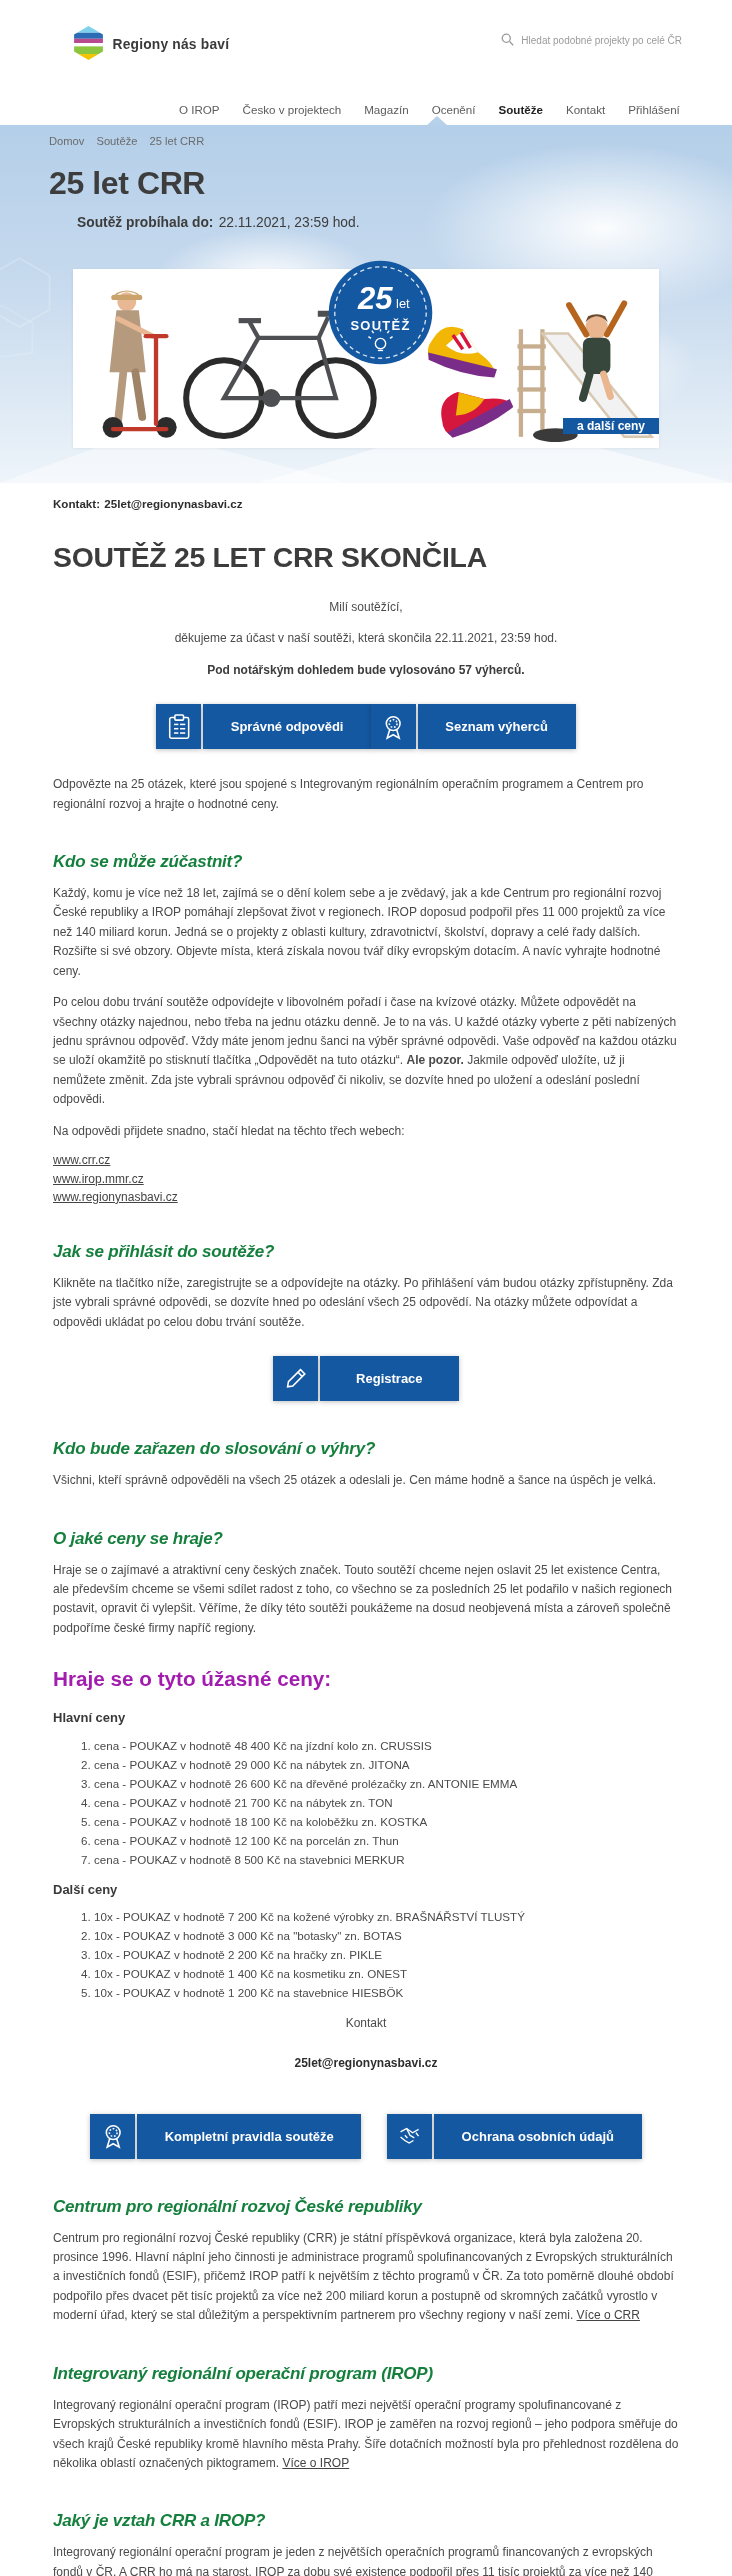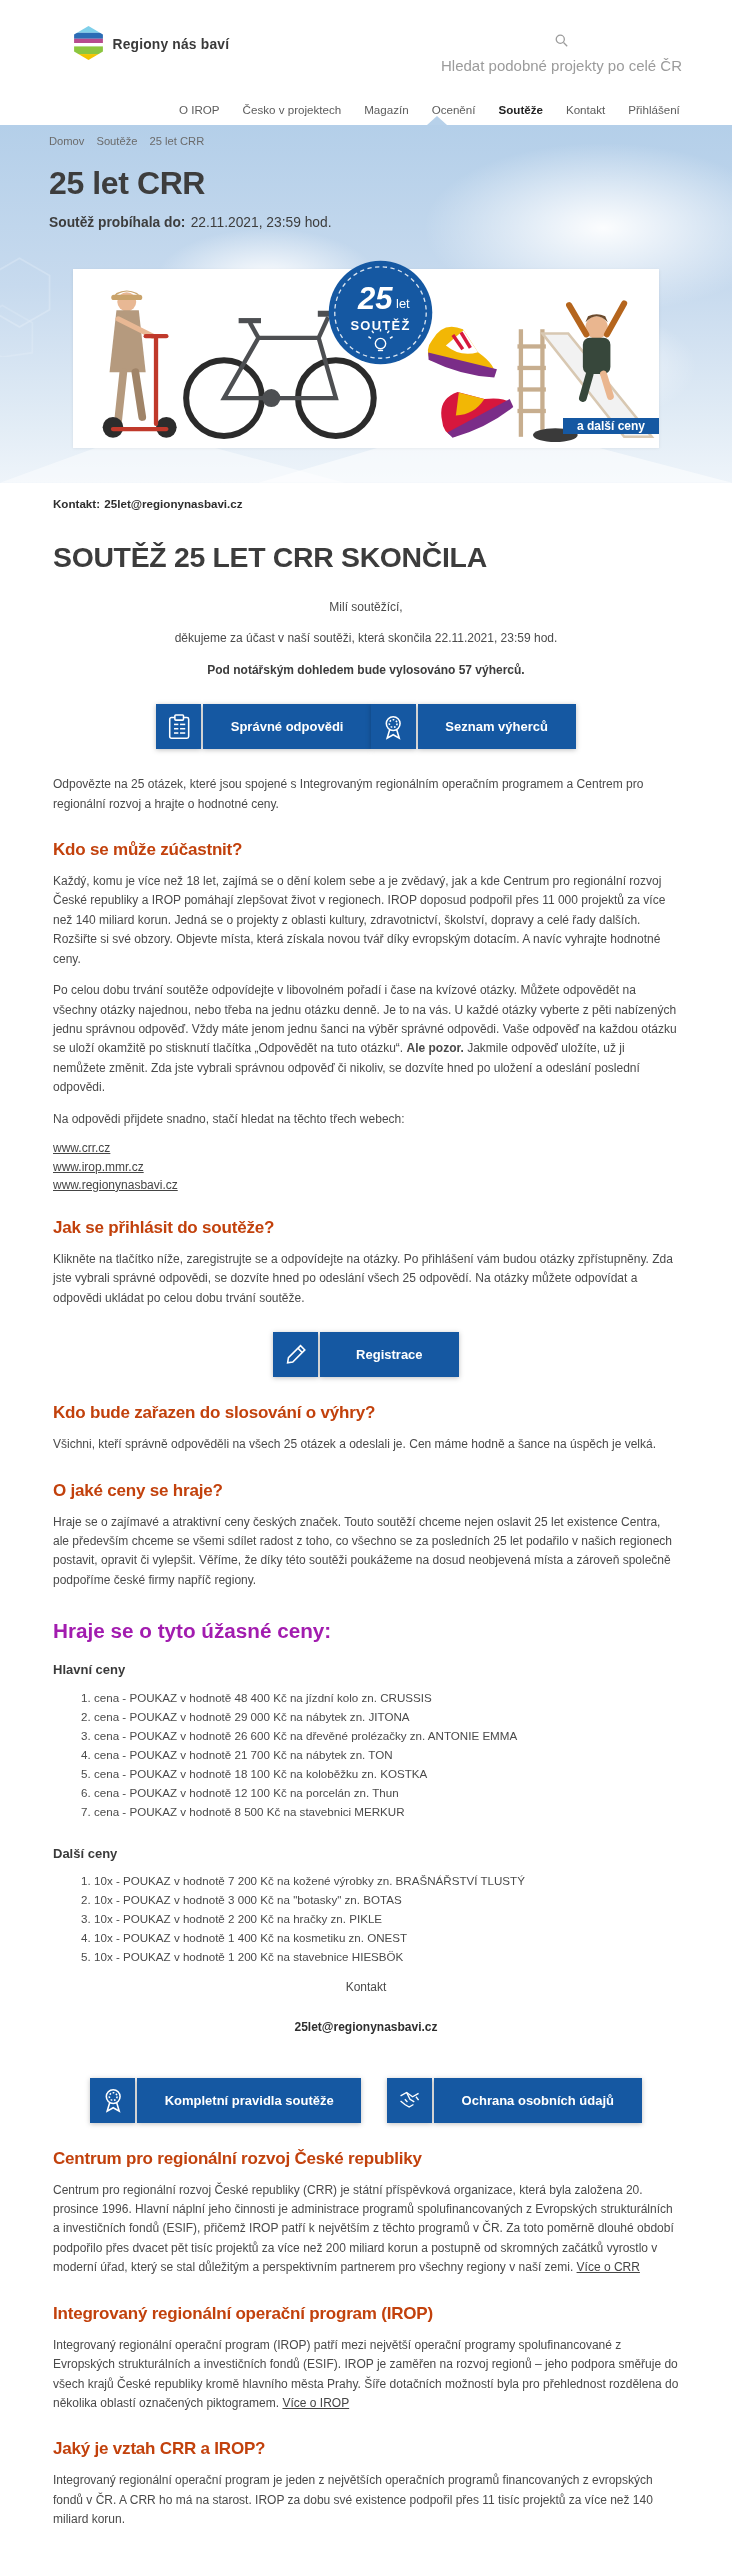--- a/index.html
+++ b/index.html
@@ -3,37 +3,37 @@
 <meta charset="utf-8">
 <style>
   * { box-sizing: border-box; margin: 0; padding: 0; }
   html,body { width:732px; margin:0; }
   body { font-family:"Liberation Sans", sans-serif; color:#4a4a4a; background:#fff; min-height:2576px; }
 
   
   .header { position:relative; height:125px; background:#fff; }
   .logo-row { position:absolute; left:74px; top:26px; display:flex; align-items:center; gap:9.5px; cursor:pointer; }
   .logo-text { font-size:13.8px; font-weight:bold; color:#3a3a3a; letter-spacing:0.2px; }
-  .search-row { position:absolute; right:50px; top:33px; display:flex; align-items:center; gap:6.9px; color:#9b9b9b; font-size:15px; cursor:pointer;flex-direction:column; }
+  .search-row { position:absolute; right:50px; top:33px; display:flex; align-items:center; gap:6.9px; color:#9b9b9b; font-size:10px; cursor:pointer; }
   .nav { position:absolute; left:179px; bottom:8.6px; display:flex; gap:23px; font-size:11.6px; color:#5c5c5c; }
   .nav a { text-decoration:none; color:#5c5c5c; cursor:pointer; }
   .nav a.active { font-weight:bold; color:#222; }
 
   
   .hero { position:relative; height:358px; background:linear-gradient(180deg,#b4cfe9 0%,#c7daee 45%,#e3edf6 85%,#eef4fa 100%); }
   .hero-caret { position:absolute; top:-9.5px; left:427px; width:0; height:0;
     border-left:10.3px solid transparent; border-right:10.3px solid transparent; border-bottom:9.5px solid #b7d1ea; }
   .cloud { position:absolute; background:radial-gradient(ellipse at center, rgba(255,255,255,.95) 0%, rgba(255,255,255,0) 70%); border-radius:50%; }
   .hex-deco { position:absolute; left:-15.5px; top:129px; opacity:.4; }
   .hero-peaks { position:absolute; bottom:0; left:0; }
   .breadcrumb { position:absolute; left:49px; top:10.3px; font-size:11.2px; color:#6b6b6b; display:flex; gap:12px; }
   .breadcrumb a { color:#6b6b6b; text-decoration:none; cursor:pointer; }
   .hero-title { position:absolute; left:49px; top:40px; font-size:32px; font-weight:bold; color:#3d3d3d; letter-spacing:-0.4px; }
   .hero-deadline { position:absolute; left:49px; top:90px; font-size:13.8px; color:#3d3d3d; }
-  .hero-deadline b { margin-right:5.2px; }
+  .hero-deadline b { margin-right:5.2px;margin-left:28px; }
   .banner { position:absolute; left:73px; top:144px; width:586px; height:179px; background:#fff; box-shadow:0 0.9px 3.4px rgba(0,0,0,.08); }
   .badge { position:absolute; left:254px; top:-10.3px; width:107px; height:107px; }
   .ribbon { position:absolute; right:0; bottom:13.8px; width:96px; height:16px; background:#1558a2; color:#fff;
     font-size:12px; font-weight:bold; display:flex; align-items:center; justify-content:center; }
 
   
   .content { padding:0 53px; }
   .contact-top { margin-top:13.8px; font-size:11.6px; color:#2e2e2e; }
   .contact-top b { margin-right:4.3px; }
   .contact-top a { color:#2e2e2e; font-weight:bold; }
@@ -42,21 +42,21 @@
   .notary { text-align:center; font-size:12px; font-weight:bold; margin-top:15.5px; color:#3c3c3c; }
 
   .btn-row { display:flex; justify-content:center; margin:24px 0 26px; }
   .btn-row.tight { gap:26px; }
   .btn-combo { display:flex; gap:1.7px; cursor:pointer; filter:drop-shadow(0 1.7px 2.6px rgba(0,0,0,.25)); }
   .btn-icon { width:45px; height:45px; background:#1558a2; display:flex; align-items:center; justify-content:center; }
   .btn-label { height:45px; background:#1558a2; color:#fff; font-size:13px; font-weight:bold;
     display:flex; align-items:center; padding:0 27.6px; white-space:nowrap; }
 
   .article p { font-size:12px; line-height:1.62; margin-top:12px; }
-  .article h3 { font-size:17px; font-weight:bold; color:#c2410c; margin-top:26px; letter-spacing:-0.2px; }
+  .article h3 { font-size:17px; font-weight:bold; color:#15803d; margin-top:38px; letter-spacing:-0.2px;font-style:italic; }
   .article h2.big { font-size:20.7px; font-weight:bold; color:#a21caf; margin-top:29px; }
   .weblinks { margin-top:12px; }
   .weblinks a { display:block; font-size:12px; color:#444; margin-top:4.3px; text-decoration:underline; cursor:pointer; width:max-content; }
   .inline-link { color:#444; text-decoration:underline; cursor:pointer; }
   .list-label { font-size:13px; font-weight:bold; color:#3a3a3a; margin-top:19px; }
   ol.prizes { margin-top:10.3px; padding-left:41px; font-size:11.6px; line-height:1.65; color:#4a4a4a; }
   .contact-mid { text-align:center; font-size:12px; margin-top:26px; }
   .contact-mid-email { text-align:center; margin-top:20.7px; }
   .contact-mid-email a { font-size:12px; font-weight:bold; color:#2e2e2e; }
 </style>
@@ -296,21 +296,21 @@
   <ol class="prizes">
     <li>cena - POUKAZ v hodnotě 48 400 Kč na jízdní kolo zn. CRUSSIS</li>
     <li>cena - POUKAZ v hodnotě 29 000 Kč na nábytek zn. JITONA</li>
     <li>cena - POUKAZ v hodnotě 26 600 Kč na dřevěné prolézačky zn. ANTONIE EMMA</li>
     <li>cena - POUKAZ v hodnotě 21 700 Kč na nábytek zn. TON</li>
     <li>cena - POUKAZ v hodnotě 18 100 Kč na koloběžku zn. KOSTKA</li>
     <li>cena - POUKAZ v hodnotě 12 100 Kč na porcelán zn. Thun</li>
     <li>cena - POUKAZ v hodnotě 8 500 Kč na stavebnici MERKUR</li>
   </ol>
 
-  <div class="list-label" style="margin-top:24px">Další ceny</div>
+  <div class="list-label" style="margin-top:12px">Další ceny</div>
   <ol class="prizes">
     <li>10x - POUKAZ v hodnotě 7 200 Kč na kožené výrobky zn. BRAŠNÁŘSTVÍ TLUSTÝ</li>
     <li>10x - POUKAZ v hodnotě 3 000 Kč na "botasky" zn. BOTAS</li>
     <li>10x - POUKAZ v hodnotě 2 200 Kč na hračky zn. PIKLE</li>
     <li>10x - POUKAZ v hodnotě 1 400 Kč na kosmetiku zn. ONEST</li>
     <li>10x - POUKAZ v hodnotě 1 200 Kč na stavebnice HIESBÖK</li>
   </ol>
 
   <p class="contact-mid">Kontakt</p>
   <div class="contact-mid-email">

